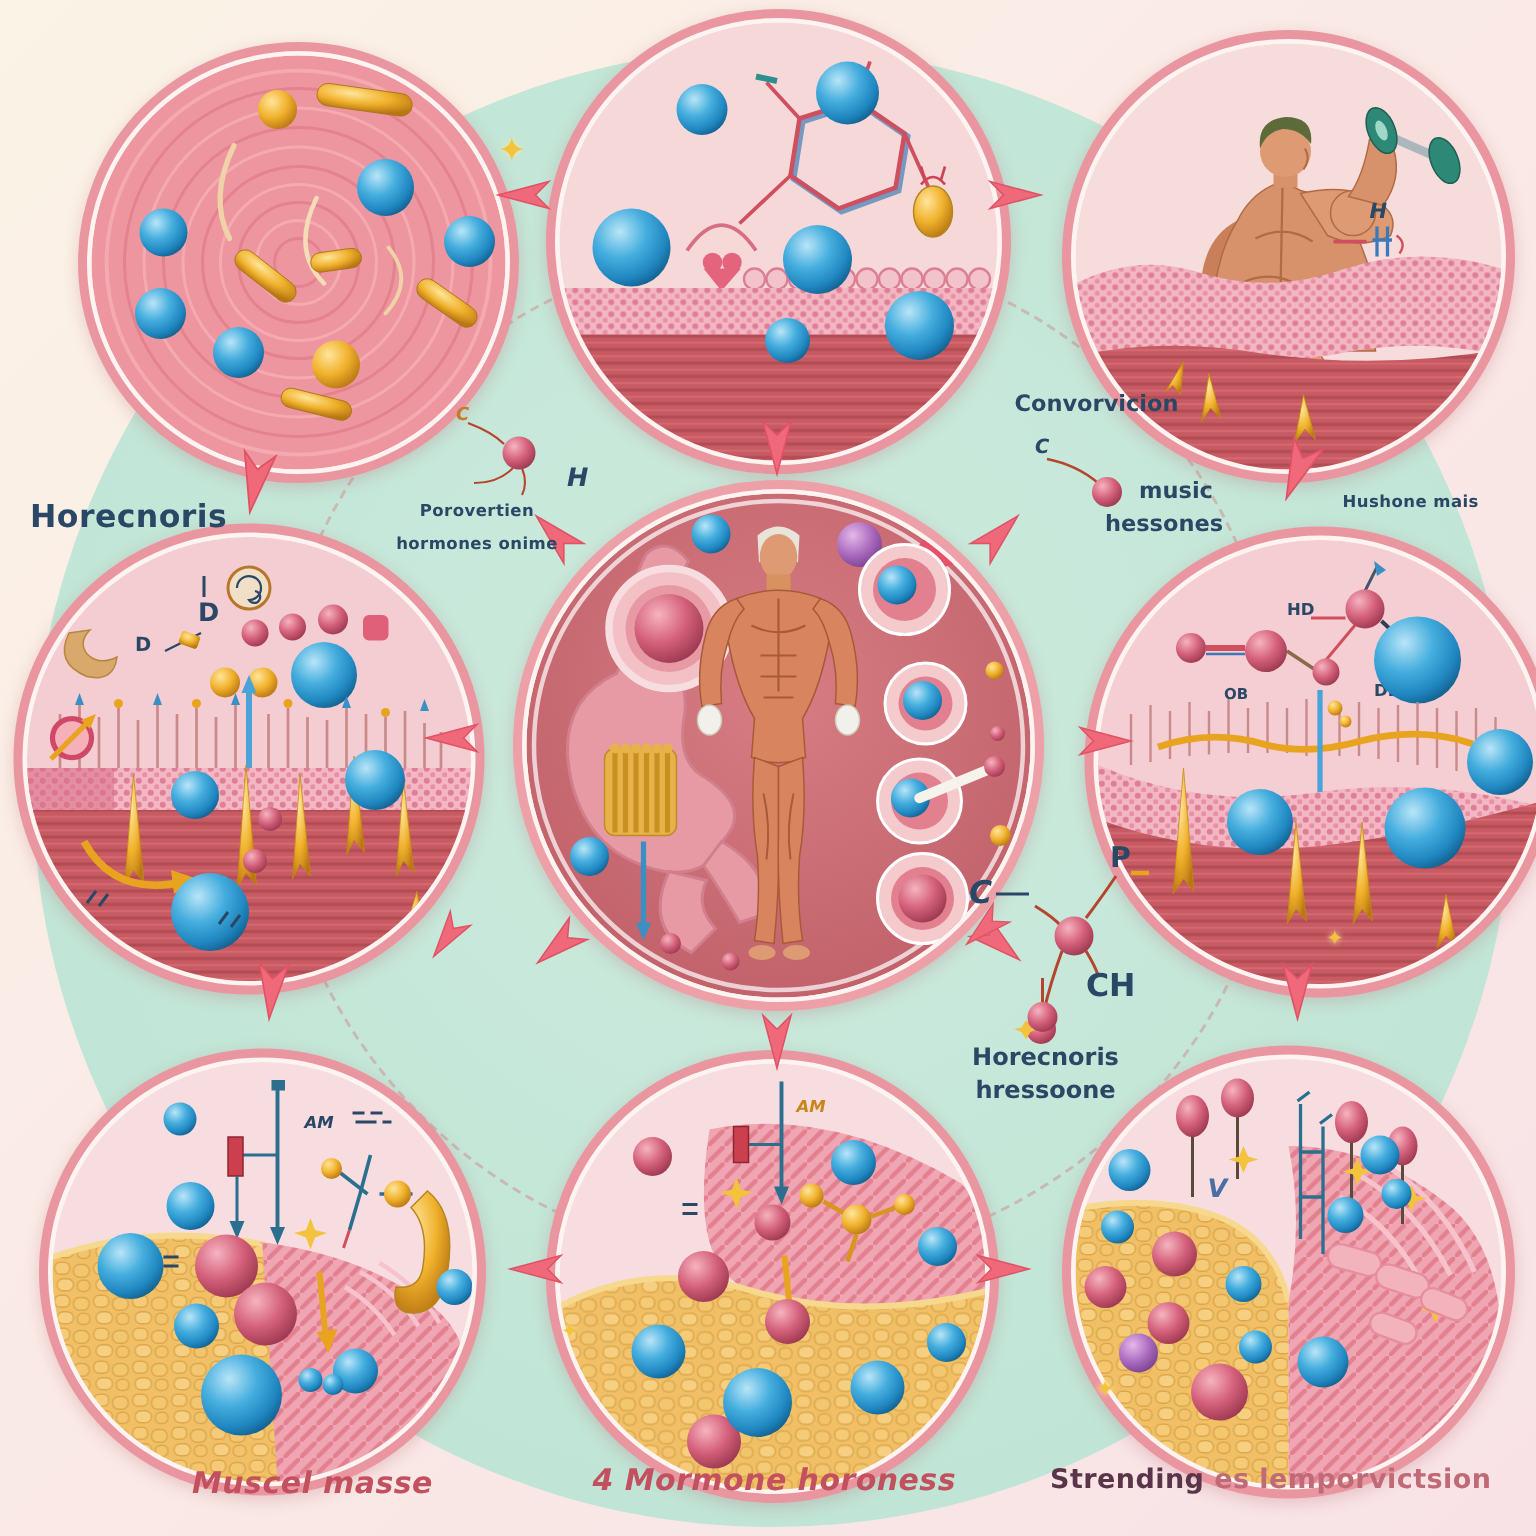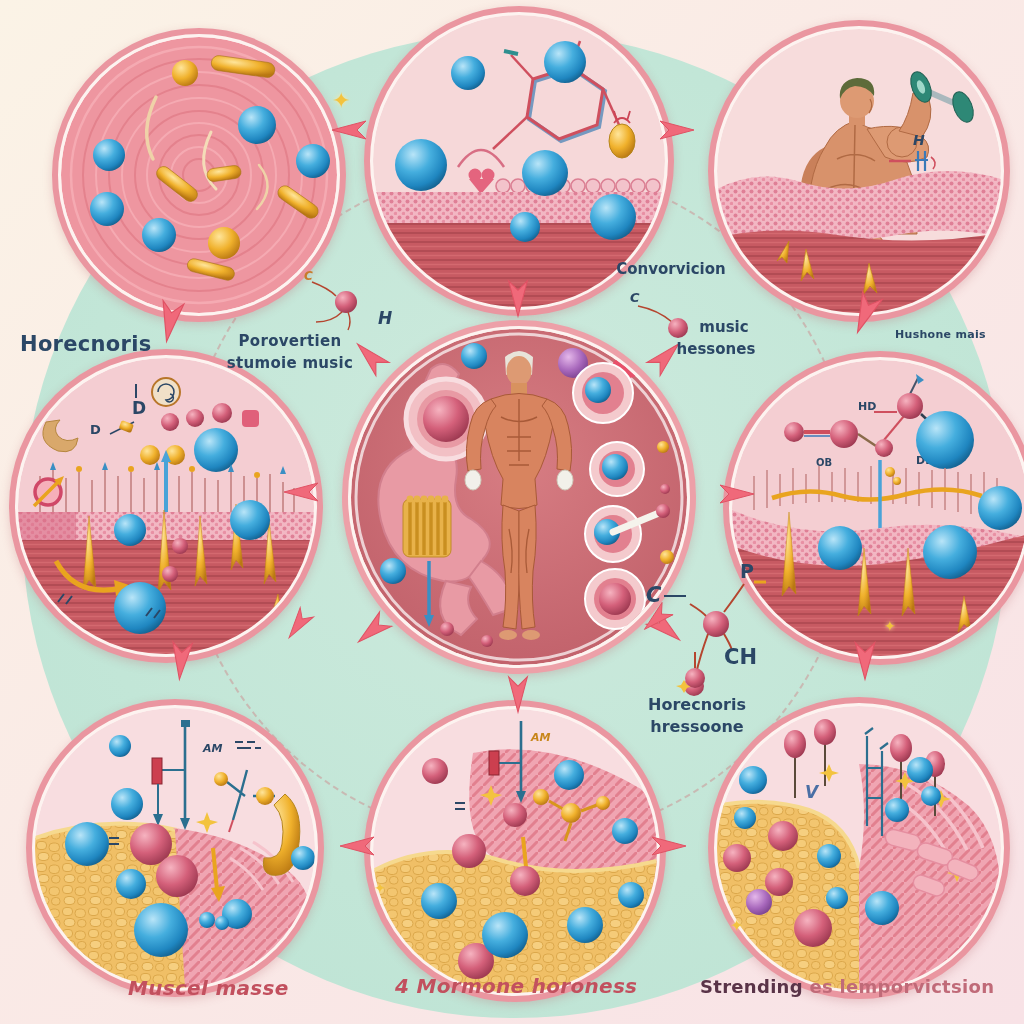--- a/index.html
+++ b/index.html
@@ -579,28 +579,28 @@
     </div>
 
   <span class="sparkle" style="left:332px;top:88px;font-size:22px">✦</span>
   <span class="sparkle" style="left:884px;top:618px;font-size:14px">✦</span>
   <span class="sparkle" style="left:374px;top:880px;font-size:14px">✦</span>
   <span class="sparkle" style="left:730px;top:916px;font-size:16px">✦</span>
 
 
   <div class="lbl" style="left:20px;top:332px;font-size:21px">Horecnoris</div>
 
-  <div class="lbl center-text" style="left:200px;top:330px;width:180px;font-size:15px;line-height:22px">
+  <div class="lbl center-text" style="left:228px;top:330px;width:180px;font-size:11px;line-height:22px">
     <div>Porovertien</div>
-    <div>stumoie music</div>
+    <div>hormones onime</div>
   </div>
 
   <div class="lbl" style="left:895px;top:328px;font-size:11px">Hushone mais</div>
 
-  <div class="anno" style="left:596px;top:252px">
+  <div class="anno" style="left:656px;top:252px">
     <svg width="175" height="115" viewBox="0 0 175 115">
       <text x="75" y="22" text-anchor="middle" font-size="15" font-weight="bold" fill="#2b4766">Convorvicion</text>
       <text x="34" y="50" font-size="13" font-style="italic" font-weight="bold" fill="#2b4766">C</text>
       <path d="M42,54 Q62,58 76,70" stroke="#b5452f" stroke-width="1.6" fill="none"></path>
       <circle cx="82" cy="76" r="10" fill="url(#gCrim)"></circle>
       <text x="128" y="80" text-anchor="middle" font-size="15" font-weight="bold" fill="#2b4766">music</text>
       <text x="120" y="102" text-anchor="middle" font-size="15" font-weight="bold" fill="#2b4766">hessones</text>
     </svg>
   </div>
 

